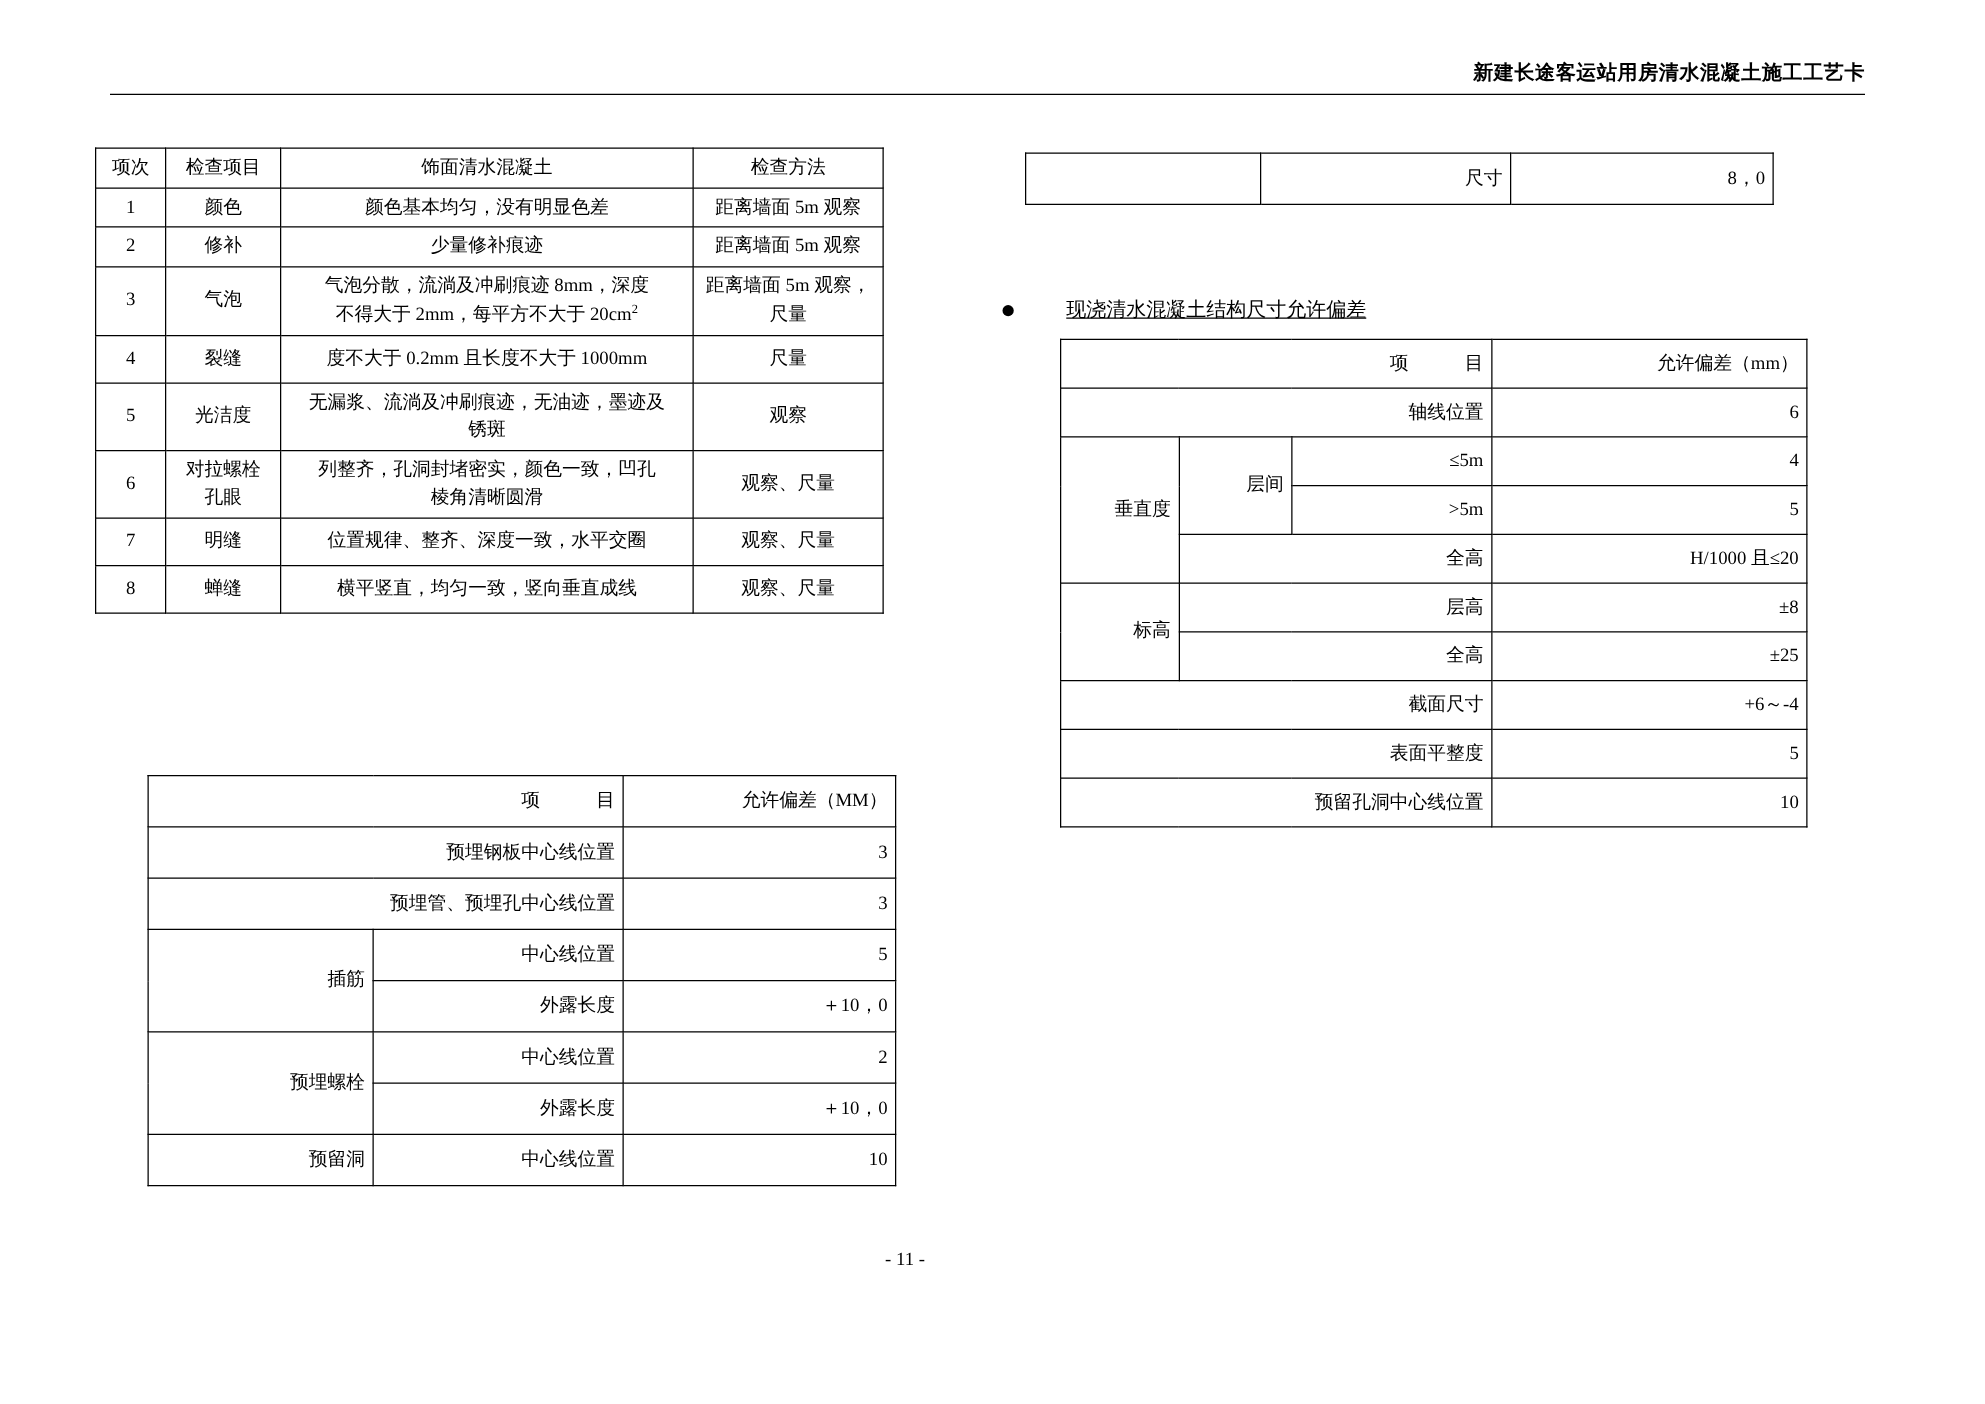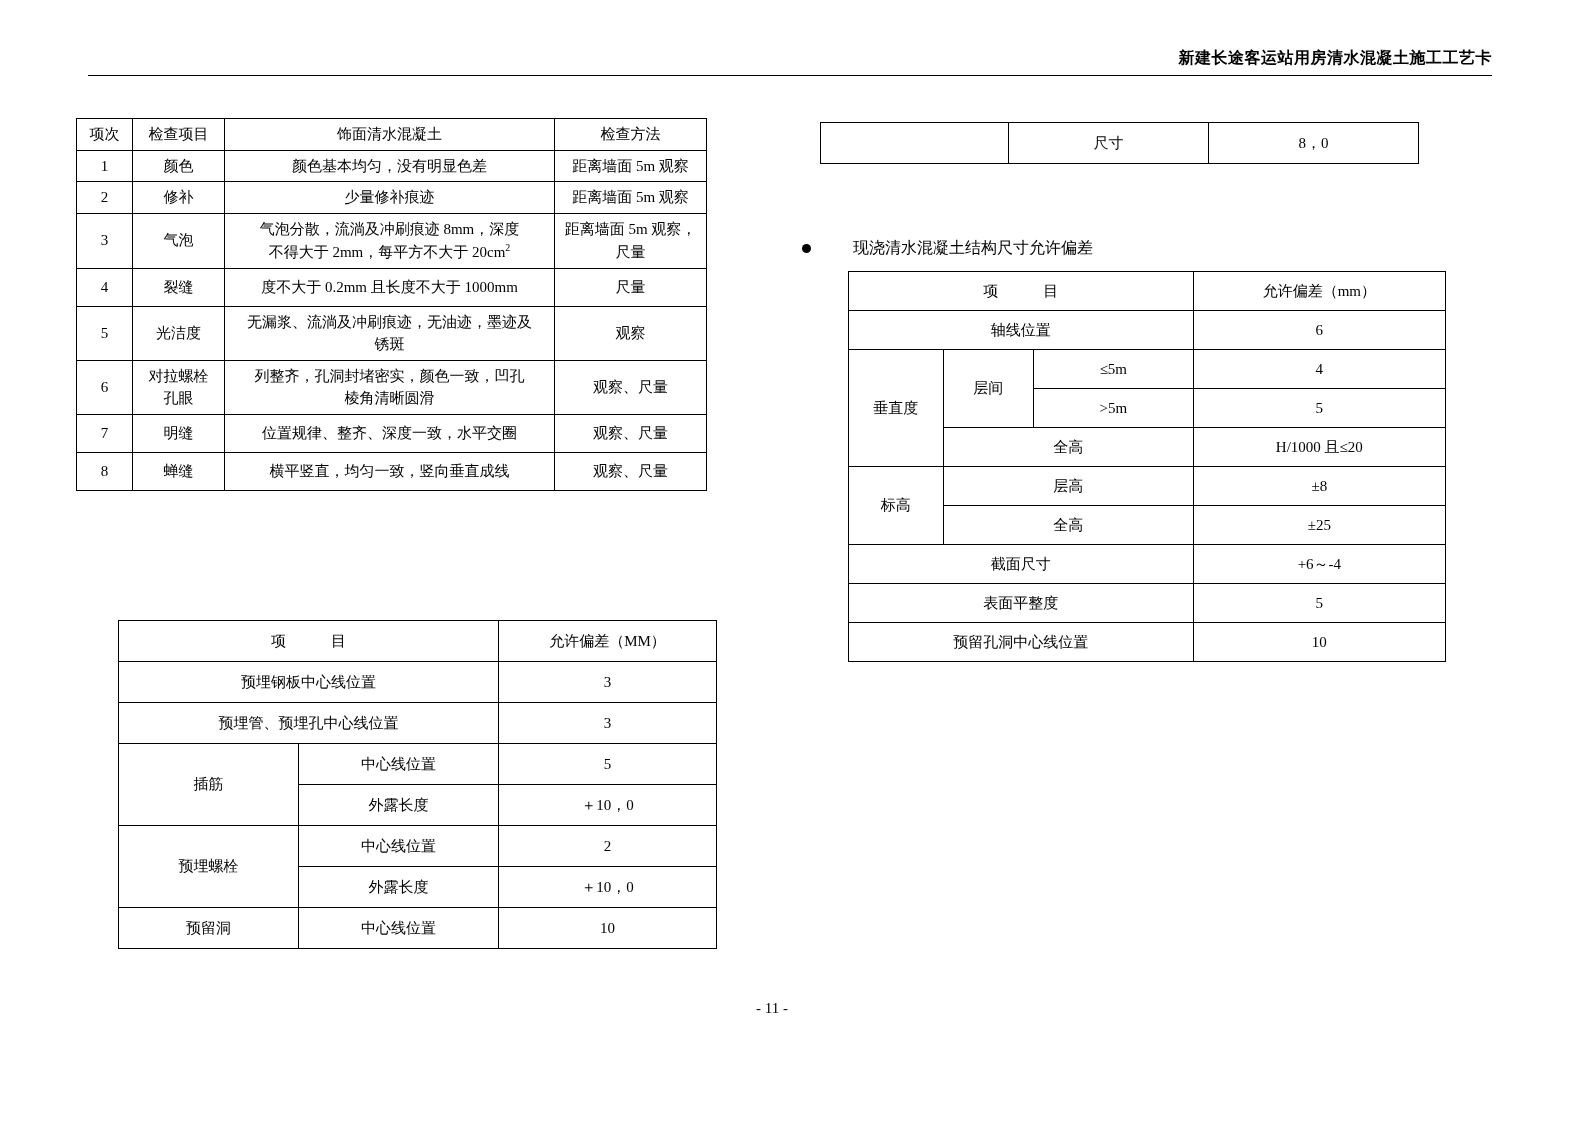--- a/index.html
+++ b/index.html
@@ -44,21 +44,21 @@
     table-layout: fixed;
     font-size: 15px;
   }
   table.t td {
     border: 1px solid #000;
     padding: 4px 6px;
     vertical-align: middle;
     line-height: 1.5;
   }
   .c { text-align: center; }
-  .l { text-align: center; }
+  .l { text-align: right; }
 
   
   .tbl-inspect {
     position: absolute;
     left: 76px;
     top: 118px;
     width: 630px;
   }
   .tbl-inspect td { font-size: 15px; }
   .tbl-inspect .rowh { height: 38px; }
@@ -98,33 +98,32 @@
   }
   .tbl-frag td { height: 32px; font-size: 15px; }
 
   
   .sec-struct {
     position: absolute;
     left: 800px;
     top: 238px;
     width: 640px;
   }
-  .sec-struct .bullet-line { margin-bottom: 12px; margin-left: 2px; }
+  .sec-struct .bullet-line { margin-bottom: 12px; margin-left: 2px; text-decoration: underline; }
   .tbl-struct { width: 598px; margin-left: 48px; }
   .tbl-struct td { height: 30px; font-size: 15px; }
 
   
   .footer {
     position: absolute;
     left: 0;
     top: 1000px;
     width: 1448px;
     text-align: center;
     font-size: 15px;
-    padding-left: 48px;
   }
   .sup { font-size: 10px; vertical-align: super; }
 </style>
 </head>
 <body>
 
 <div class="page">
 
   <div class="doc-header">
     <div class="title">新建长途客运站用房清水混凝土施工工艺卡</div>

